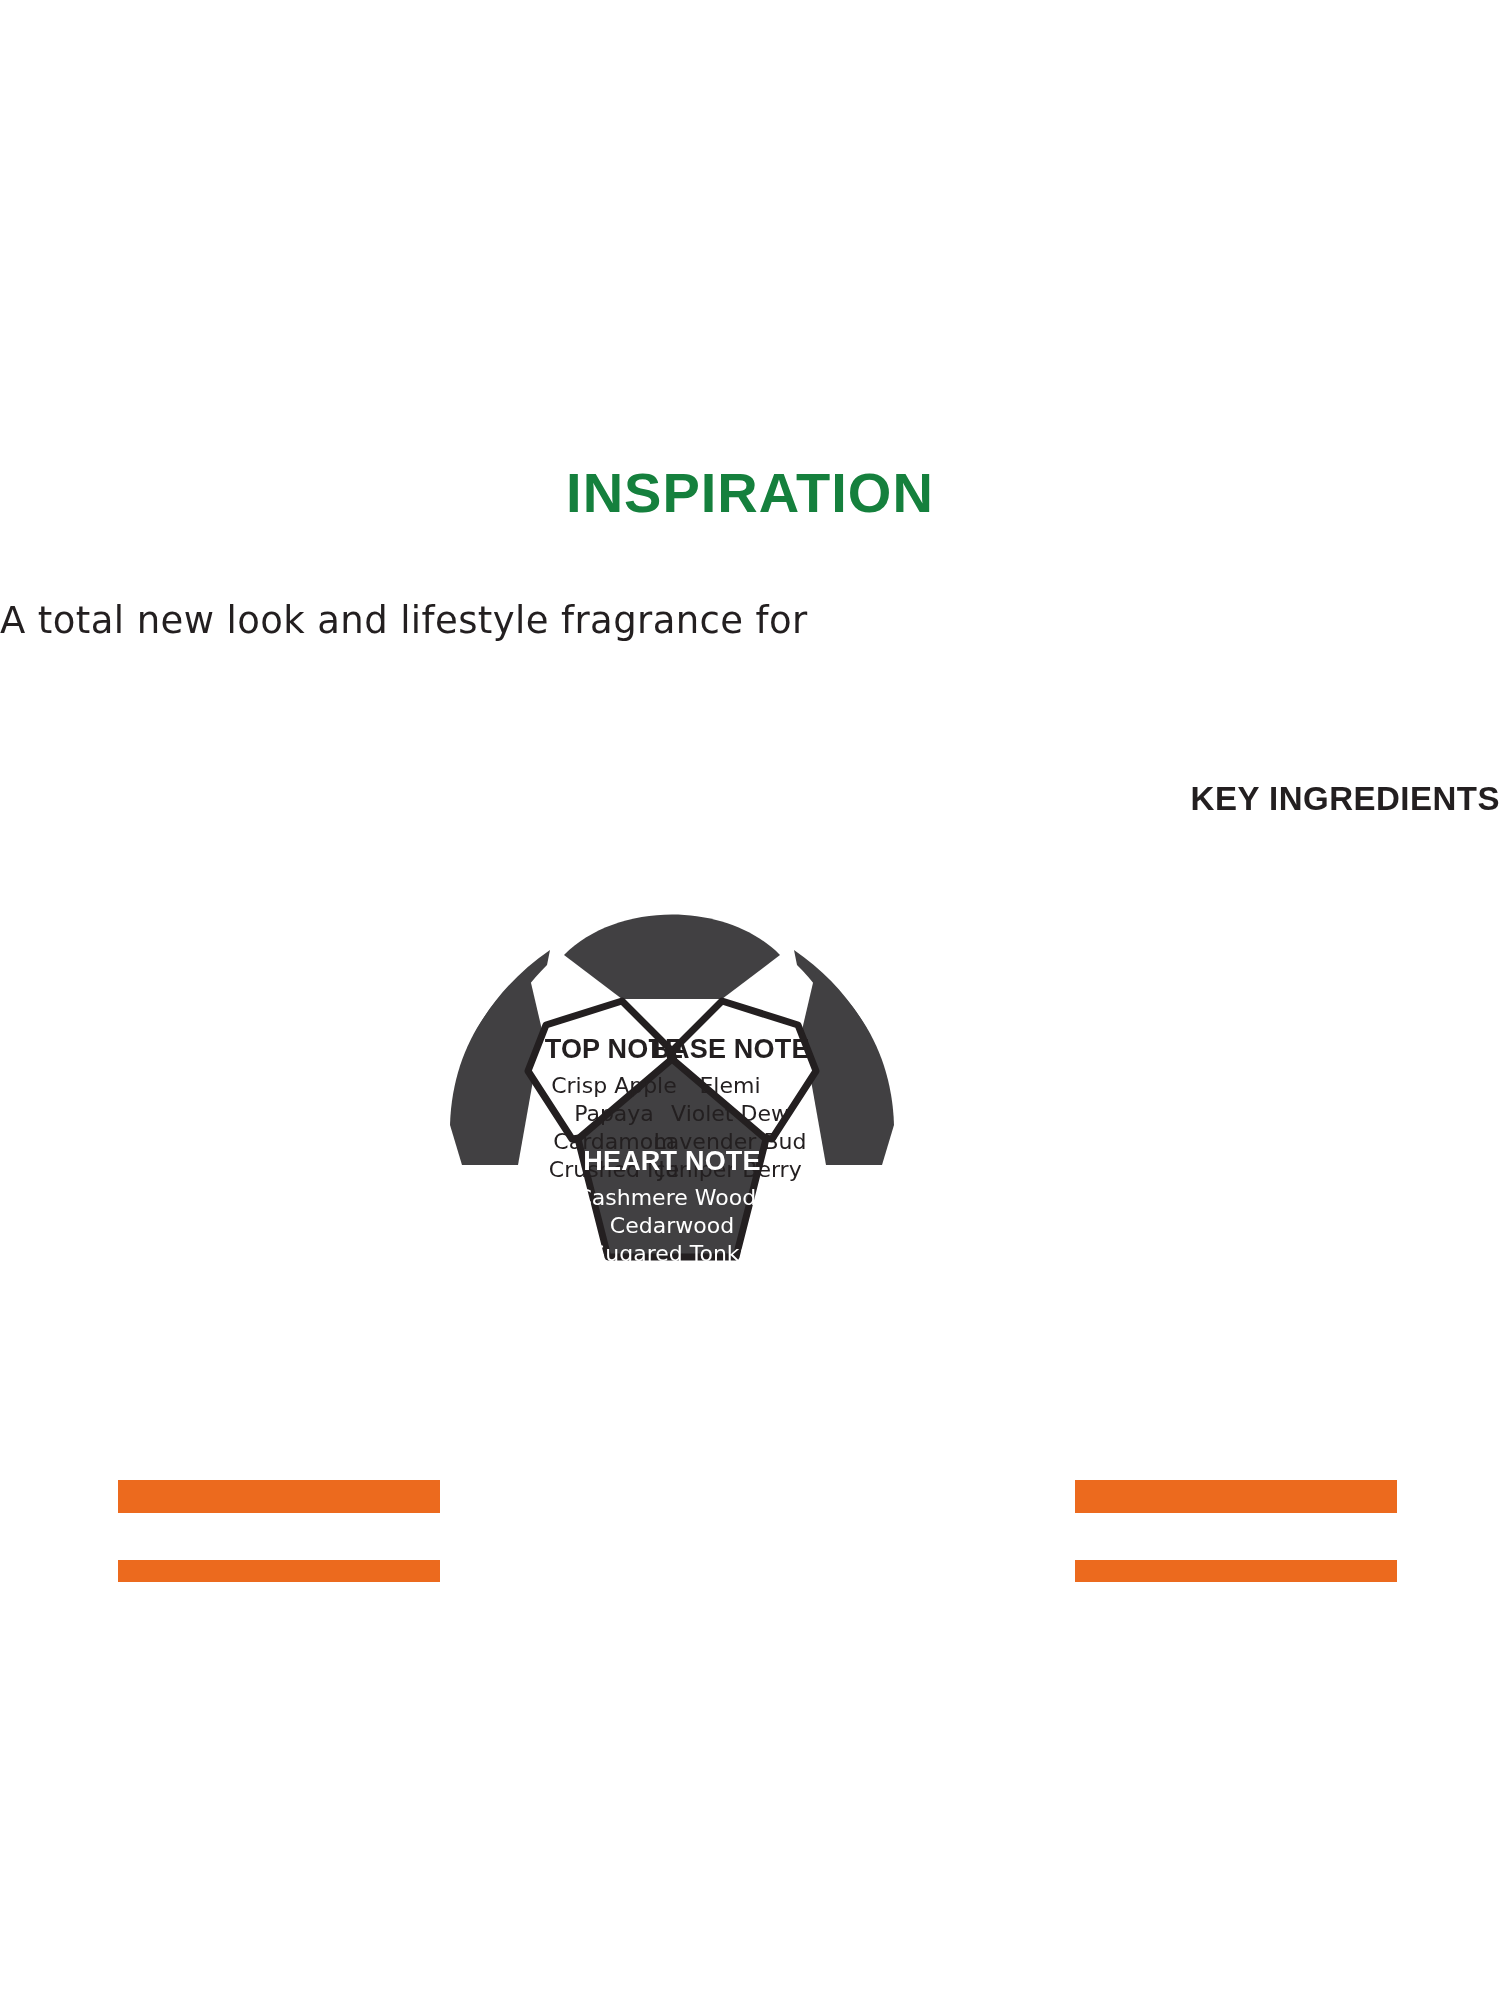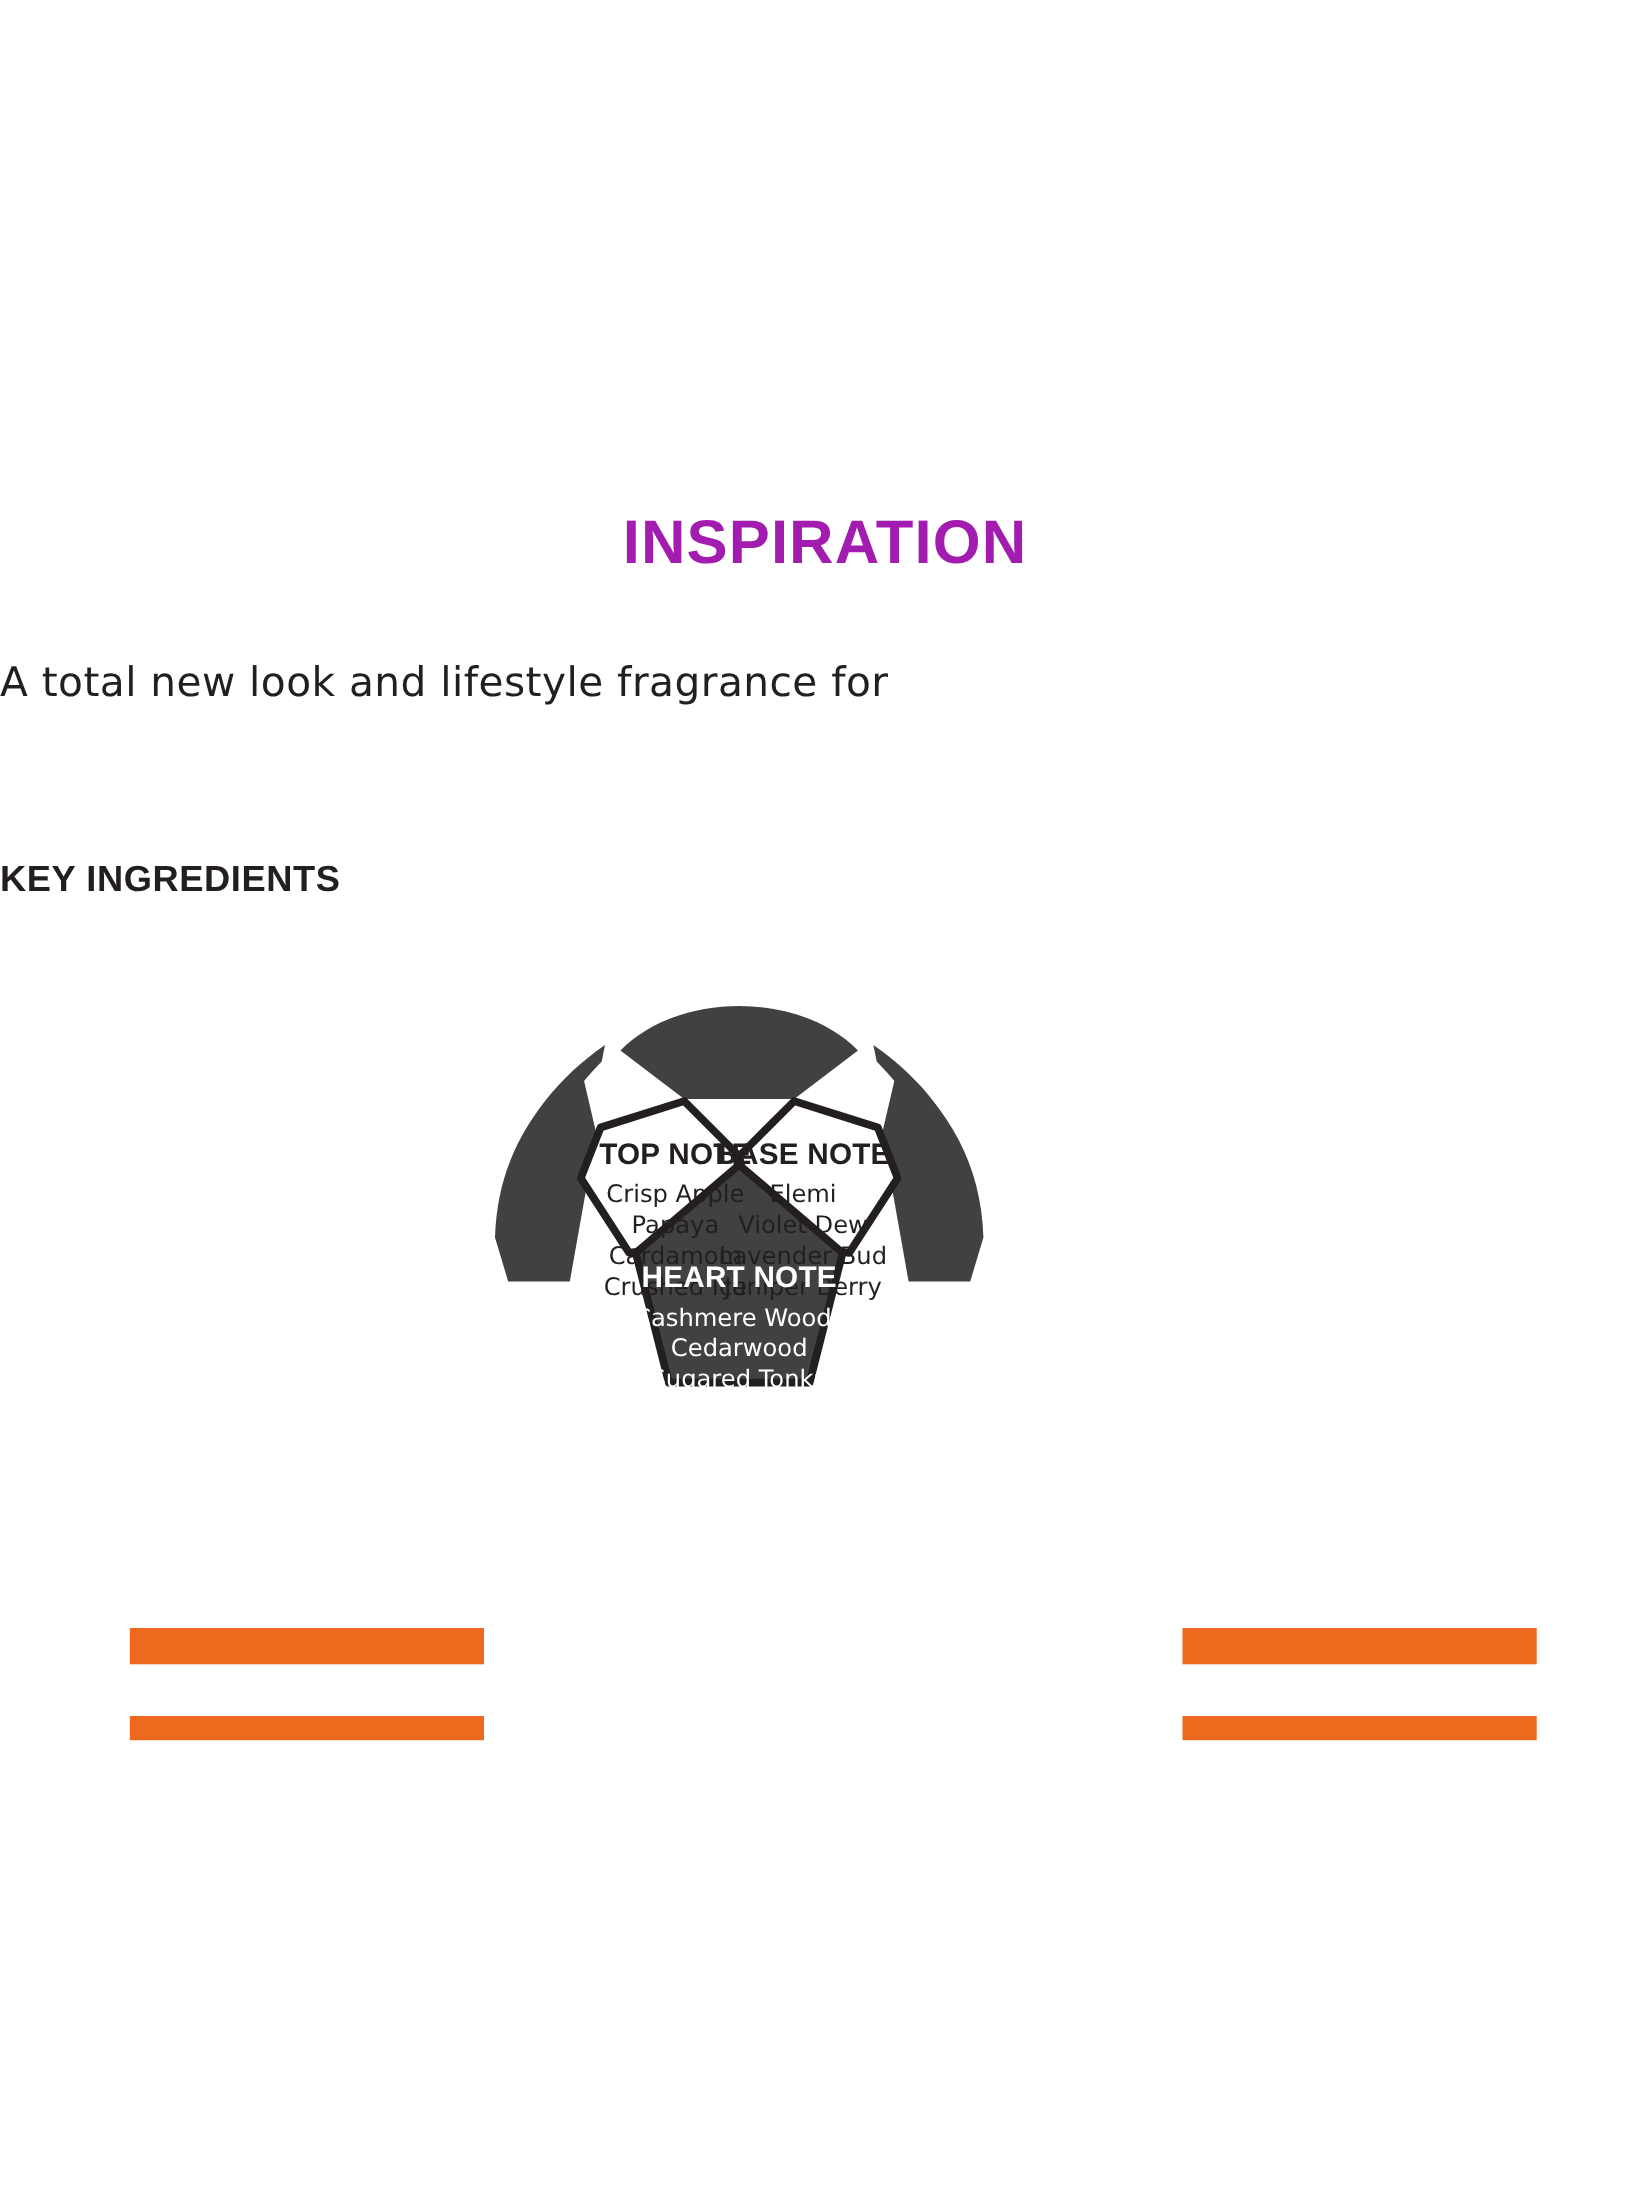--- a/index.html
+++ b/index.html
@@ -25,42 +25,42 @@
   .title {
     position: absolute;
     top: 460px;
     left: 0;
     width: 1500px;
     text-align: center;
     font-family: "Liberation Sans", sans-serif;
     font-weight: bold;
     font-size: 56px;
     letter-spacing: 1px;
-    color: #a21caf;
+    color: #15803d;
   }
 
   .subtitle {
     position: absolute;
     top: 595px;
     left: 0;
     width: 1500px;
     text-align: left;
     font-family: "DejaVu Sans", sans-serif;
     font-size: 37px;
     line-height: 1.38;
     letter-spacing: 0.4px;
     color: #231f20;
   }
 
   .section-heading {
     position: absolute;
     top: 780px;
     left: 0;
     width: 1500px;
-    text-align: left;
+    text-align: right;
     font-family: "Liberation Sans", sans-serif;
     font-weight: bold;
     font-size: 33px;
     letter-spacing: 0.5px;
     color: #231f20;
   }
 
   
   .diagram {
     position: absolute;

